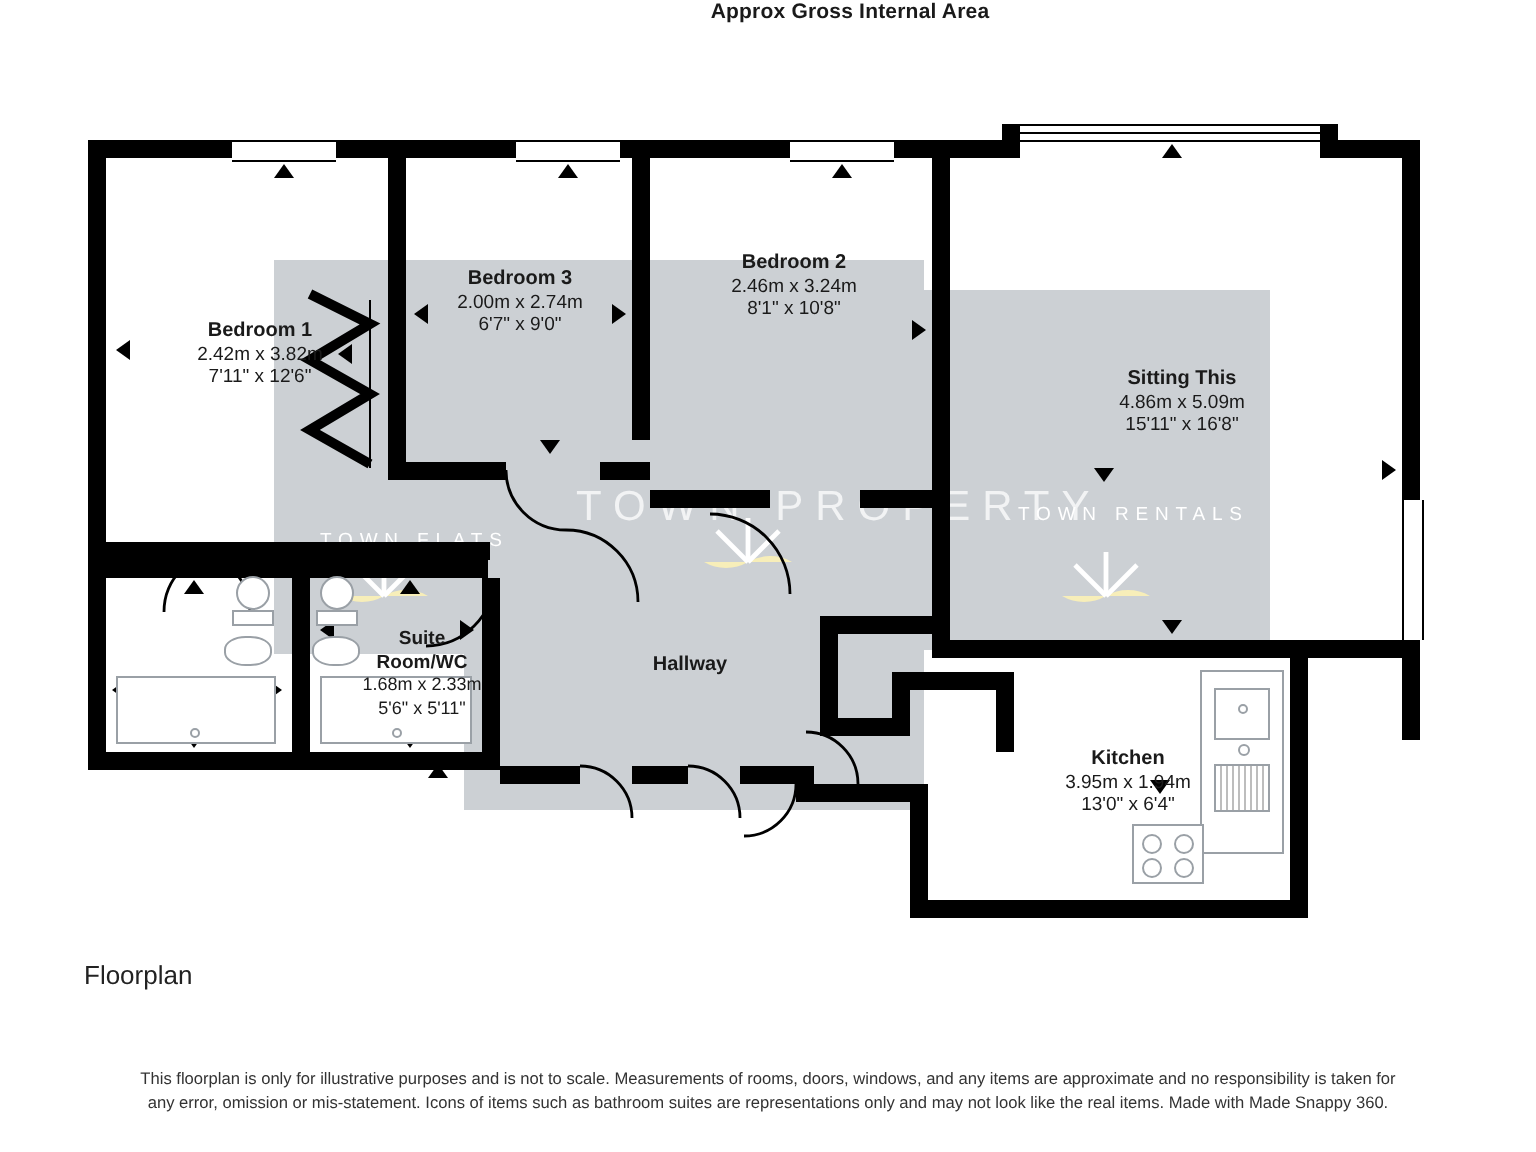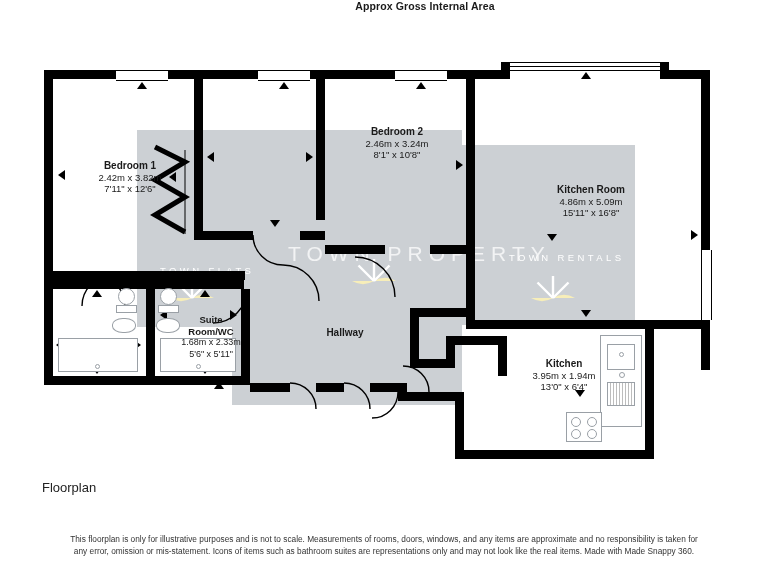--- a/index.html
+++ b/index.html
@@ -277,42 +277,47 @@
     <div class="fx fx-r" style="left:587px;top:365px;width:10px;height:10px;"></div>
     <div class="fx fx-r" style="left:571px;top:377px;width:10px;height:10px;"></div>
     <div class="fx fx-r" style="left:587px;top:377px;width:10px;height:10px;"></div>
 
     <div class="lbl" style="left:60px;top:108px;width:140px;">
       <span class="n">Bedroom 1</span>
       <span class="d">2.42m x 3.82m</span>
       <span class="d">7'11" x 12'6"</span>
     </div>
 
+    <div class="lbl" style="left:198px;top:82px;width:124px;">
+      <span class="n">Bedroom 3</span>
+      <span class="d">2.00m x 2.74m</span>
+      <span class="d">6'7" x 9'0"</span>
+    </div>
 
     <div class="lbl" style="left:332px;top:74px;width:130px;">
       <span class="n">Bedroom 2</span>
       <span class="d">2.46m x 3.24m</span>
       <span class="d">8'1" x 10'8"</span>
     </div>
 
     <div class="lbl" style="left:516px;top:132px;width:150px;">
-      <span class="n">Kitchen Room</span>
+      <span class="n">Sitting This</span>
       <span class="d">4.86m x 5.09m</span>
       <span class="d">15'11" x 16'8"</span>
     </div>
 
 
     <div class="lbl small" style="left:152px;top:262px;width:118px;">
       <span class="n">Suite</span>
       <span class="n">Room/WC</span>
       <span class="d">1.68m x 2.33m</span>
       <span class="d">5'6" x 5'11"</span>
     </div>
 
-    <div class="lbl" style="left:496px;top:306px;width:136px;">
+    <div class="lbl" style="left:496px;top:322px;width:136px;">
       <span class="n">Kitchen</span>
       <span class="d">3.95m x 1.94m</span>
       <span class="d">13'0" x 6'4"</span>
     </div>
 
     <div class="lbl" style="left:295px;top:275px;width:100px;">
       <span class="n">Hallway</span>
     </div>
 
   </div>

